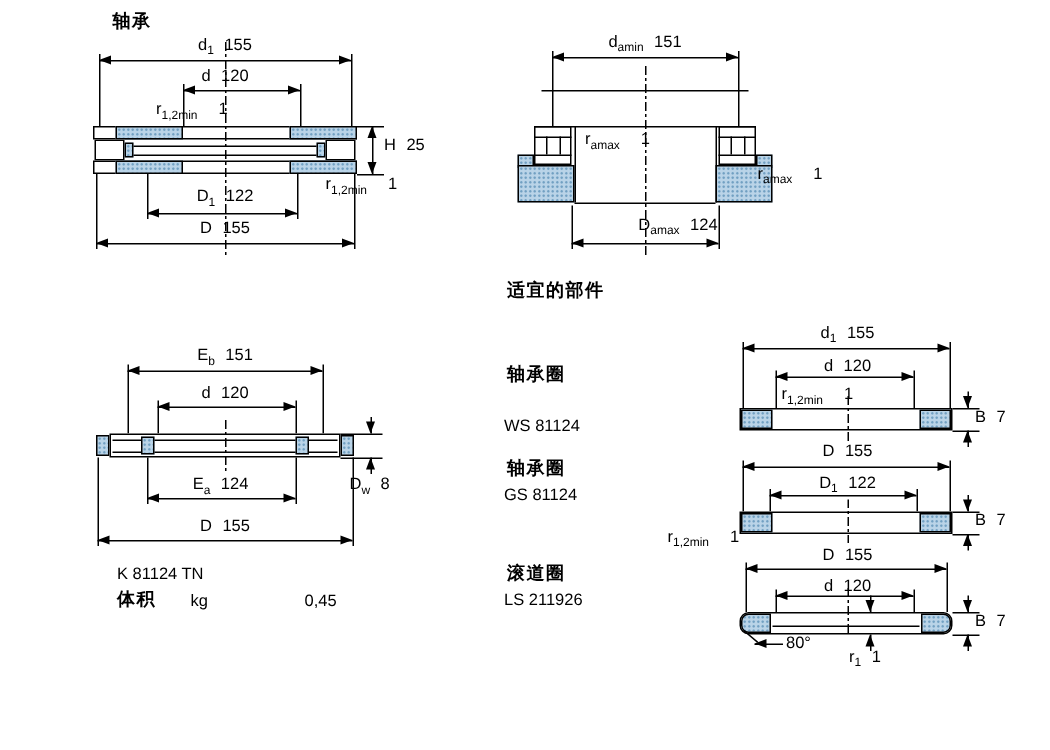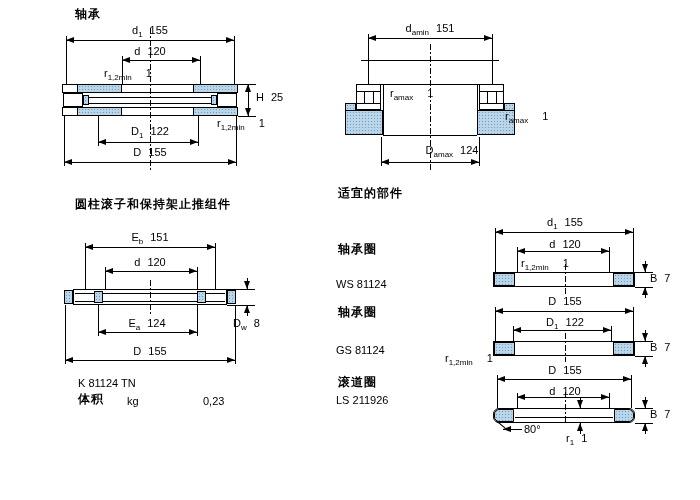--- a/index.html
+++ b/index.html
@@ -109,21 +109,20 @@
   <div class="cl-v" style="left:430px;top:44px;height:126px"></div>
 
   <span class="lbl" style="left:390px;top:87px"><span>r</span><sub>amax</sub><span class="vw">1</span></span>
   <span class="lbl" style="left:505px;top:110px"><span>r</span><sub>amax</sub><span class="vw">1</span></span>
 
   <span class="lbl ctr" style="left:452px;top:144px"><span>D</span><sub>amax</sub><span class="v">124</span></span>
   <div class="hdim" style="left:381px;top:162px;width:98px"></div>
   <div class="vline" style="left:381px;top:137px;height:29px"></div>
   <div class="vline" style="left:479px;top:137px;height:29px"></div>
 
-  <span class="lbl cn" style="left:75px;top:198px">圆柱滚子和保持架止推组件</span>
 
   <span class="lbl ctr" style="left:150px;top:231px"><span>E</span><sub>b</sub><span class="v">151</span></span>
   <div class="hdim" style="left:85px;top:247px;width:130px"></div>
   <div class="vline" style="left:85px;top:243px;height:46px"></div>
   <div class="vline" style="left:215px;top:243px;height:46px"></div>
 
   <span class="lbl ctr" style="left:150px;top:256px"><span>d</span><sub></sub><span class="v">120</span></span>
   <div class="hdim" style="left:105px;top:271px;width:92px"></div>
   <div class="vline" style="left:105px;top:267px;height:22px"></div>
   <div class="vline" style="left:197px;top:267px;height:22px"></div>
@@ -149,28 +148,28 @@
   <div class="vline" style="left:197px;top:305px;height:31px"></div>
 
   <span class="lbl ctr" style="left:150px;top:345px"><span>D</span><sub></sub><span class="v">155</span></span>
   <div class="hdim" style="left:65px;top:360px;width:170px"></div>
   <div class="vline" style="left:65px;top:305px;height:59px"></div>
   <div class="vline" style="left:235px;top:305px;height:59px"></div>
 
   <span class="lbl" style="left:78px;top:377px">K 81124 TN</span>
   <span class="lbl cn" style="left:78px;top:393px">体积</span>
   <span class="lbl" style="left:127px;top:395px">kg</span>
-  <span class="lbl" style="left:203px;top:395px">0,23</span>
+  <span class="lbl" style="left:203px;top:395px">0,45</span>
 
   <span class="lbl cn" style="left:338px;top:187px">适宜的部件</span>
 
   <span class="lbl cn" style="left:338px;top:243px">轴承圈</span>
   <span class="lbl" style="left:336px;top:278px">WS 81124</span>
   <span class="lbl cn" style="left:338px;top:306px">轴承圈</span>
-  <span class="lbl" style="left:336px;top:344px">GS 81124</span>
+  <span class="lbl" style="left:336px;top:324px">GS 81124</span>
   <span class="lbl cn" style="left:338px;top:376px">滚道圈</span>
   <span class="lbl" style="left:336px;top:394px">LS 211926</span>
 
   <span class="lbl ctr" style="left:565px;top:216px"><span>d</span><sub>1</sub><span class="v">155</span></span>
   <div class="hdim" style="left:495px;top:232px;width:138px"></div>
   <div class="vline" style="left:495px;top:228px;height:44px"></div>
   <div class="vline" style="left:633px;top:228px;height:44px"></div>
   <span class="lbl ctr" style="left:565px;top:238px"><span>d</span><sub></sub><span class="v">120</span></span>
   <div class="hdim" style="left:517px;top:251px;width:92px"></div>
   <div class="vline" style="left:517px;top:247px;height:25px"></div>

